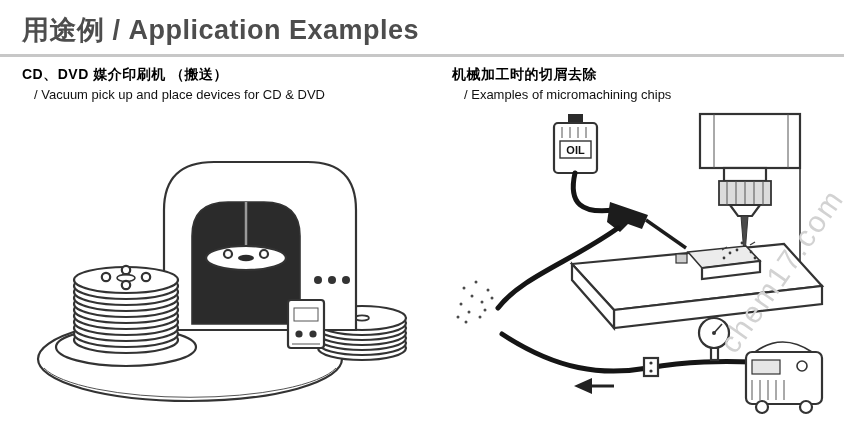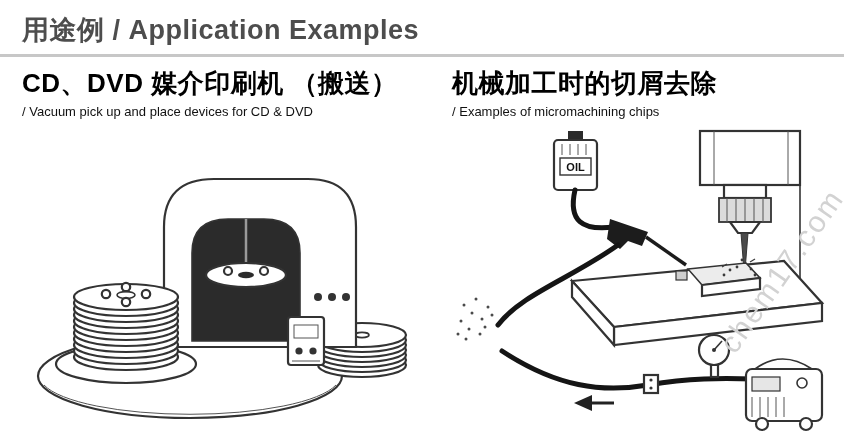--- a/index.html
+++ b/index.html
@@ -7,22 +7,22 @@
               font-family:"Liberation Sans","DejaVu Sans",sans-serif; color:#000; }
   .page { position:relative; width:844px; height:366px; background:#fff;padding-left:38px; }
 
   .header { position:absolute; top:0; left:0; width:844px; padding:12px 22px 9px; }
   .page-title { font-size:27px; font-weight:600; color:#4d4d4d; letter-spacing:0.5px; }
   .header-rule { position:absolute; top:54px; left:0; width:844px; height:3px; background:#c7c7c7; }
 
   .col { position:absolute; top:66px; }
   .col-left  { left:22px;  width:400px; }
   .col-right { left:452px; width:402px; }
-  .example-heading { font-size:26px; font-weight:700; color:#000; letter-spacing:0.5px; }
-  .example-sub { font-size:13px; font-weight:500; color:#111; margin-top:3px; }
+  .example-heading { font-size:14px; font-weight:700; color:#000; letter-spacing:0.5px; }
+  .example-sub { font-size:13px; font-weight:500; color:#111; margin-top:3px;margin-left:12px; }
 
   .illustration { margin-top:10px; }
   .illustration svg { display:block; }
   svg .ln { fill:none; stroke:#333; stroke-width:1.6; }
   svg .ln2 { fill:#fff; stroke:#333; stroke-width:2.2; }
   svg .thin { fill:none; stroke:#555; stroke-width:1; }
   svg .hose { fill:none; stroke:#151515; stroke-width:5; stroke-linecap:round; }
 
   .watermark { position:absolute; right:-34px; bottom:78px; transform:rotate(-55deg);
                transform-origin:center; font-size:30px; font-weight:500; color:#d2d2d2;

